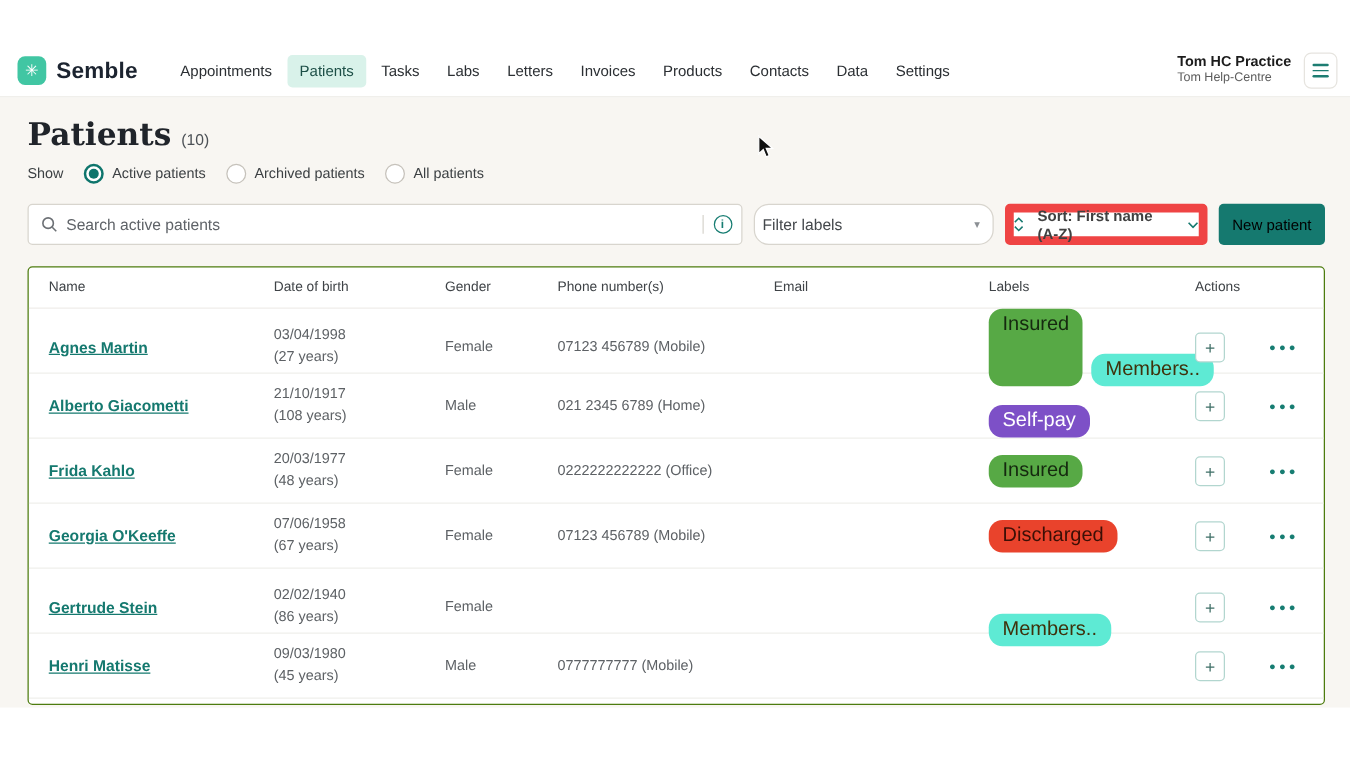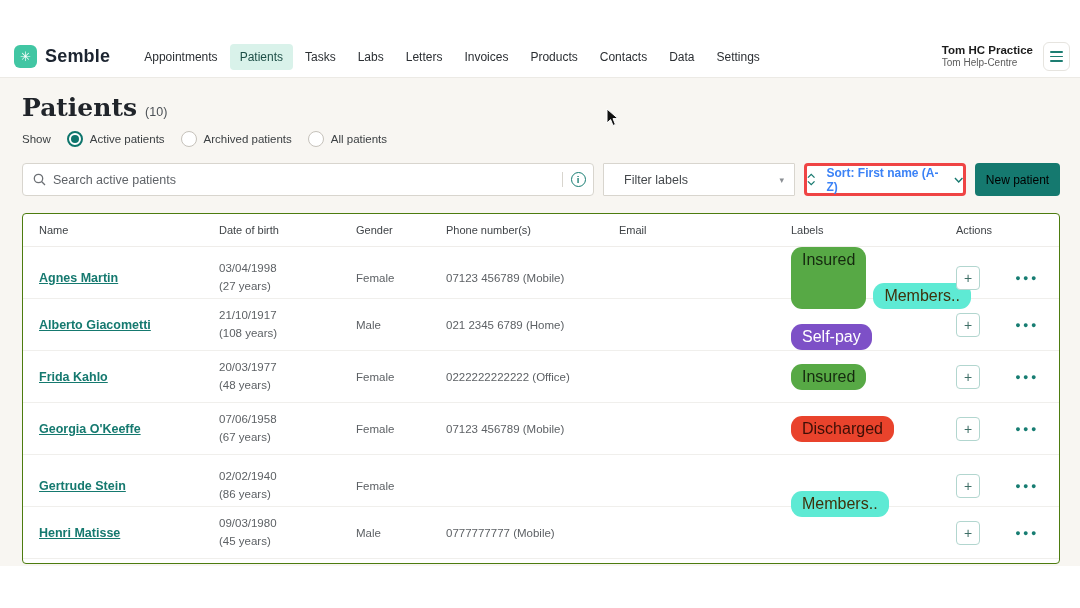--- a/index.html
+++ b/index.html
@@ -49,27 +49,27 @@
     display:flex; align-items:center; overflow:hidden; }
   .searchbar input { flex:1; border:none; outline:none; font-size:12.5px;
     color:#333; padding:0 8px 0 0; font-family:inherit; background:transparent; }
   .searchbar input::placeholder { color:#5f6368; }
   .search-ic { padding:0 7px 0 10px; color:#6c7075; display:flex; }
   .info-sec { width:31px; border-left:1px solid #d8d5ce; display:flex;
     align-items:center; justify-content:center; color:#177d72; cursor:pointer; }
   .info-circ { width:15px; height:15px; border:1.3px solid #177d72; border-radius:50%;
     font-size:9.5px; display:flex; align-items:center; justify-content:center;
     font-weight:700; font-style:normal; }
-  .filter-dd { width:192px; background:#fff; border:1px solid #d8d5ce; border-radius:1px;
+  .filter-dd { width:192px; background:#fff; border:1px solid #d8d5ce; border-radius:12px;
     display:flex; align-items:center; justify-content:space-between;
-    padding:0 10px 0 20px; font-size:12.5px; color:#44484c; cursor:pointer; }
+    padding:0 10px 0 6px; font-size:12.5px; color:#44484c; cursor:pointer; }
   .chev { color:#8b8f94; font-size:9px; }
-  .sort-btn { width:162px; background:#fff; border:3px solid #ef4444; border-radius:4px;
+  .sort-btn { width:162px; background:#fff; border:7px solid #ef4444; border-radius:4px;
     display:flex; align-items:center; justify-content:center; gap:11px;
-    font-size:12px; font-weight:700; color:#3b82f6; cursor:pointer; }
+    font-size:12px; font-weight:700; color:#404040; cursor:pointer; }
   .new-btn { width:85px; background:#15796f; border:none; border-radius:4px;
     color:#000000; font-size:12px; font-weight:400; cursor:pointer; font-family:inherit; }
 
   
   .table-card { margin-top:17px; background:#fff; border:1px solid #4d7c0f;
     border-radius:4px; overflow:hidden; height:351px; }
   .trow { display:grid;
     grid-template-columns:180px 137px 90px 173px 172px 165px 1fr;
     padding-left:16px; align-items:center; }
   .thead { height:33px; border-bottom:1px solid #efedea; font-size:11px; color:#3f4347; }

